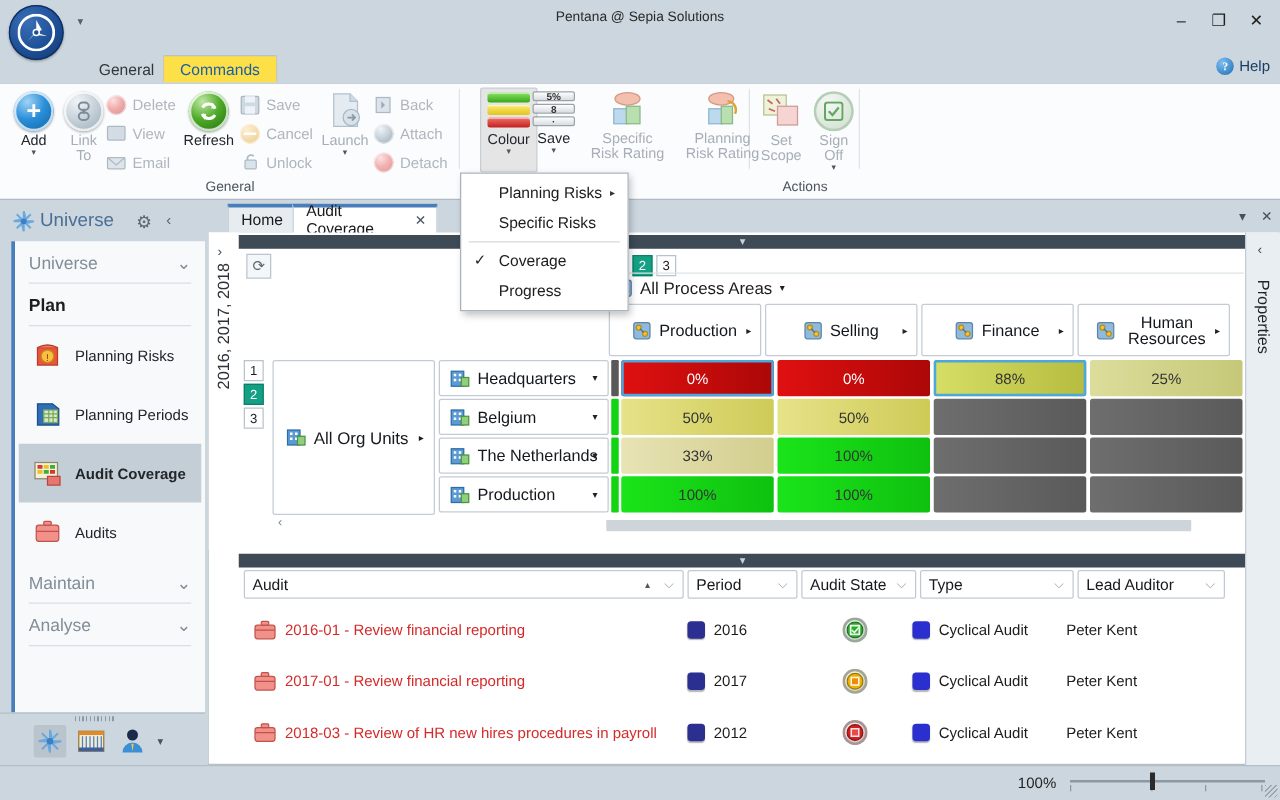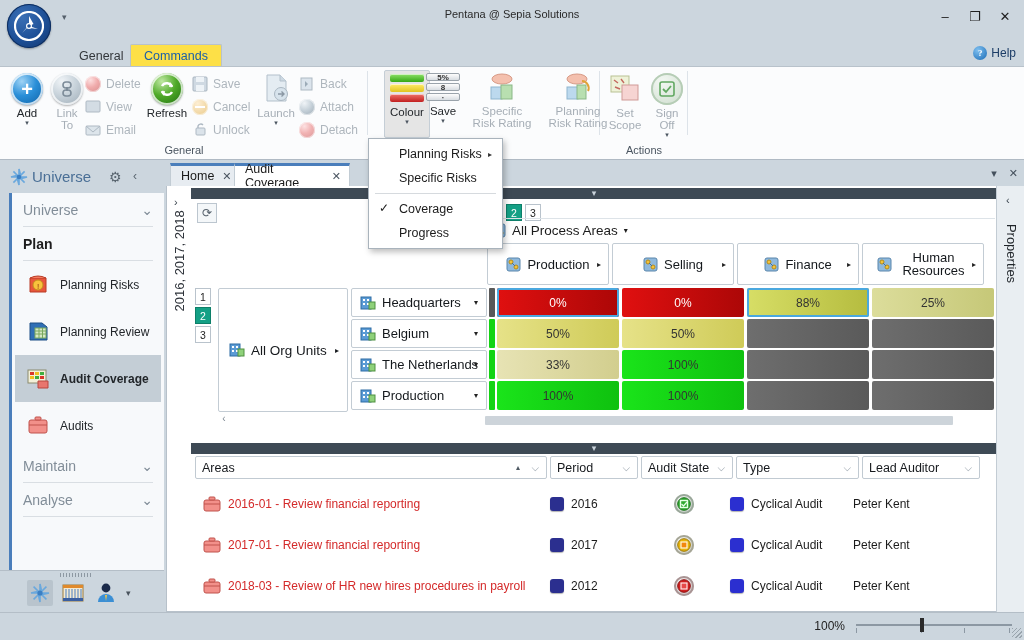--- a/index.html
+++ b/index.html
@@ -535,21 +535,21 @@
       </div>
 
       <div class="navitem">
         <span class="ic">
           <svg width="25" height="25" viewBox="0 0 25 25">
             <path d="M4 4 h12 l5 4 v13 h-17 z" fill="#2f6fb5" stroke="#1d4e86"></path>
             <rect x="9" y="9" width="11" height="10" fill="#d6e9c5" stroke="#7aa85e"></rect>
             <path d="M9 12 h11 M9 15 h11 M13 9 v10 M16.5 9 v10" stroke="#7aa85e"></path>
           </svg>
         </span>
-        <span>Planning Review</span>
+        <span>Planning Periods</span>
       </div>
 
       <div class="navitem sel">
         <span class="ic">
           <svg width="25" height="25" viewBox="0 0 25 25">
             <rect x="2" y="4" width="18" height="13" fill="#f3f0d8" stroke="#8a8a6e"></rect>
             <rect x="4" y="6" width="4" height="3" fill="#d9362b"></rect>
               <rect x="9" y="6" width="4" height="3" fill="#f0c021"></rect>
             <rect x="14" y="6" width="4" height="3" fill="#3fae3f"></rect>
             <rect x="4" y="10" width="4" height="3" fill="#f0c021"></rect>
@@ -614,21 +614,21 @@
           <circle cx="12" cy="7" r="4.4" fill="#1a2a4a"></circle>
           <path d="M4 21 a8 8 0 0 1 16 0 z" fill="#3b8fd4"></path>
           <path d="M11 14 l1 6 l1 -6 z" fill="#f3c544"></path>
         </svg>
       </div>
       <div style="font-size:9px;color:#49535d">▾</div>
     </div>
   </div>
 
   <div class="doctabs">
-    <div class="dtab" style="left:4px; width:68px;">
+    <div class="dtab" style="left:16px; width:68px;">
       <span>Home</span>
       <span class="x">✕</span>
     </div>
     <div class="dtab active" style="left:68px; width:116px;">
       <span>Audit Coverage</span>
       <span class="x">✕</span>
     </div>
     <div class="docclose">
       <span>▾</span>
       <span>✕</span>
@@ -842,21 +842,21 @@
       </div>
     </div>
 
     <div class="panel gpanel">
       <div class="panelbar">
         <span class="cv">▾</span>
       </div>
 
       <div class="grid-hdr">
         <div class="gh" style="width:352px">
-          <span>Areas</span>
+          <span>Audit</span>
           <span class="sortarr">▴</span>
           <span class="filt">⌵</span>
         </div>
         <div class="gh" style="width:88px">
           <span>Period</span>
           <span class="filt">⌵</span>
         </div>
         <div class="gh" style="width:92px">
           <span>Audit State</span>
           <span class="filt">⌵</span>

